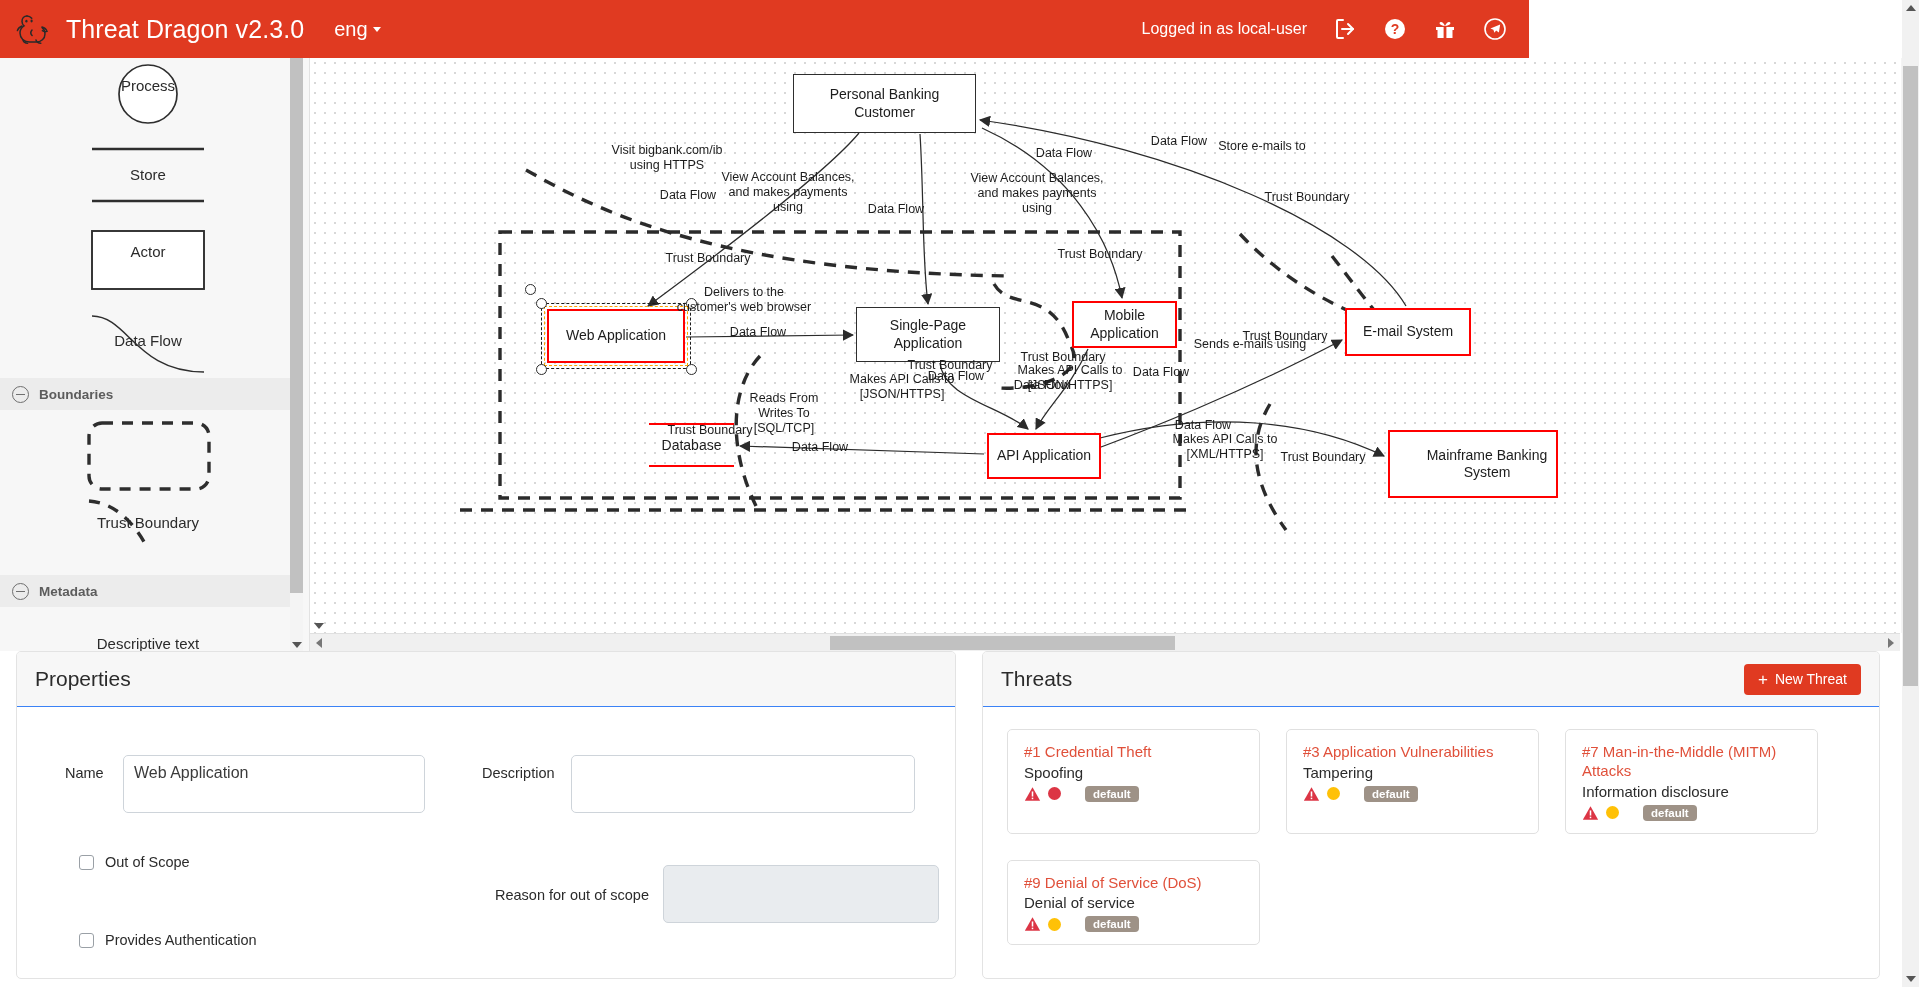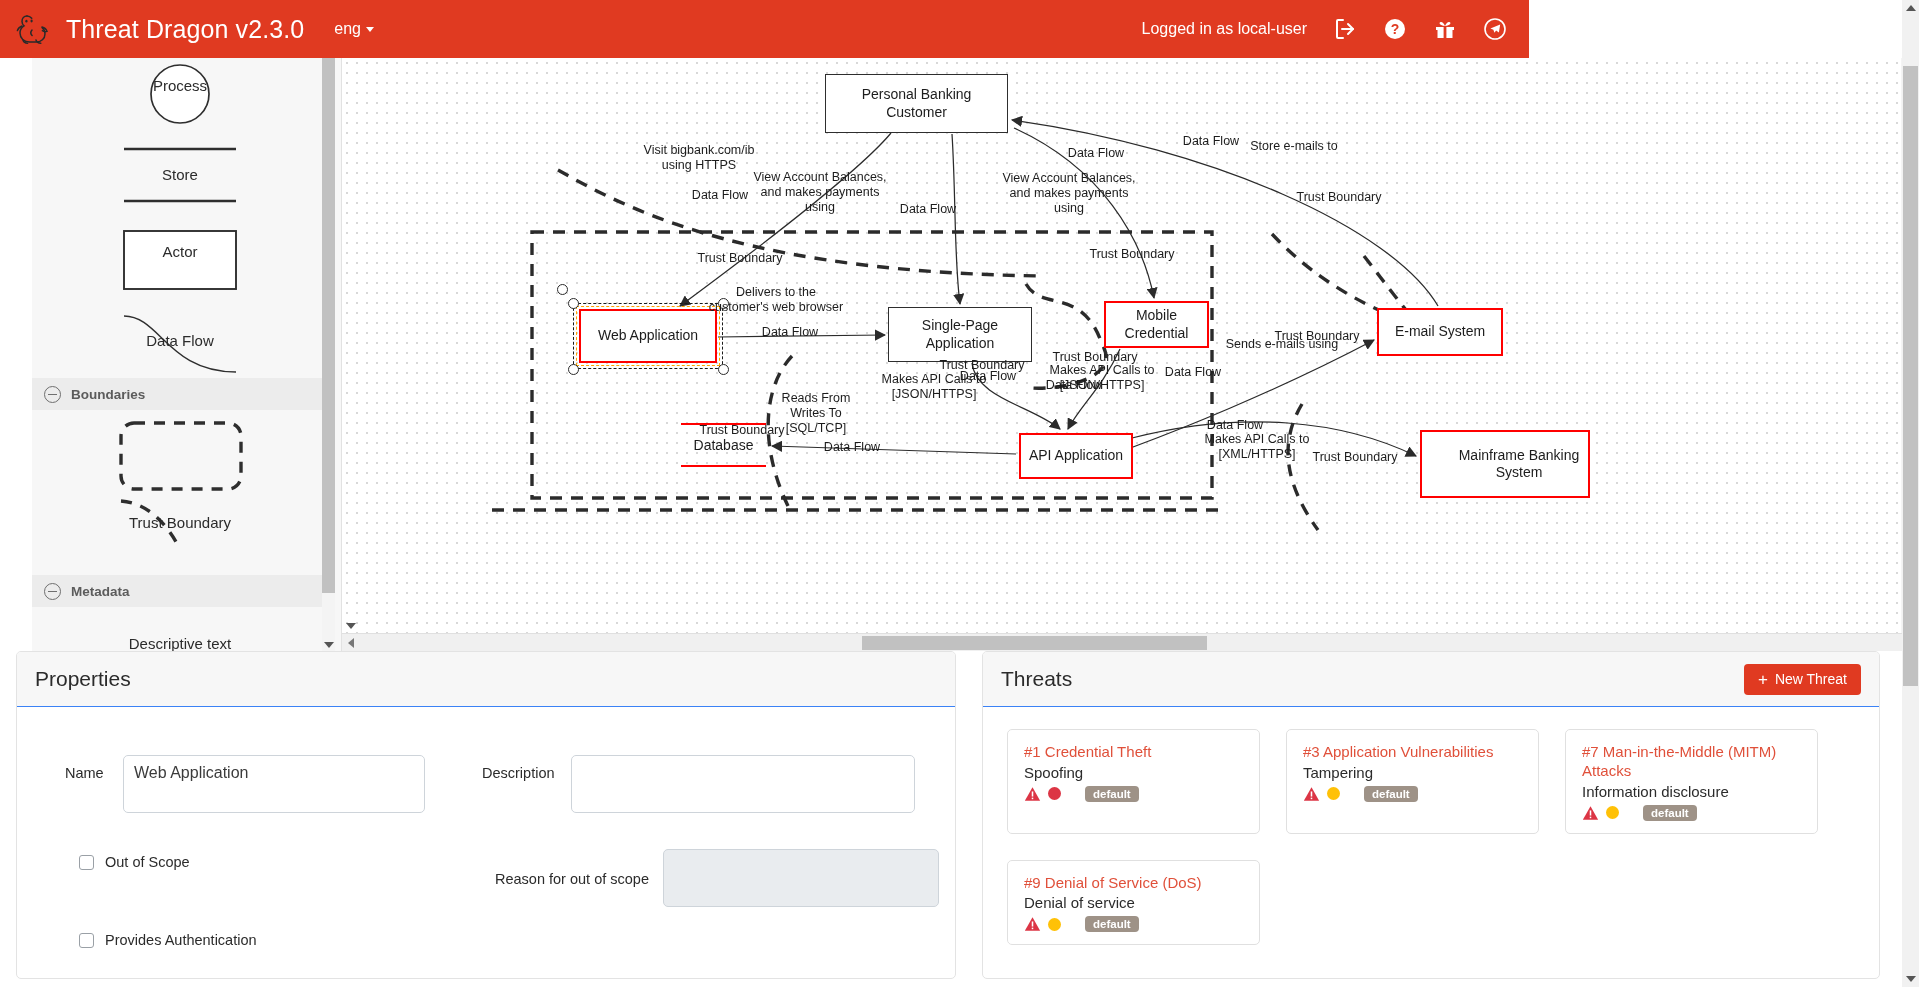--- a/index.html
+++ b/index.html
@@ -20,21 +20,21 @@
     padding: 0 22px 0 10px;
     color: #fff;
   }
   #logo-mark { width: 46px; height: 46px; flex: 0 0 46px; position: relative; }
   #logo-mark svg { position: absolute; left: 0; top: 0; }
   #app-title {
     font-size: 25px; font-weight: 400; color: #fff;
     margin-left: 10px; letter-spacing: .1px; white-space: nowrap;
   }
   #lang-select {
-    margin-left: 30px; font-size: 16px; color: #fff;
+    margin-left: 30px; font-size: 20px; color: #fff;
     display: flex; align-items: center; gap: 5px; cursor: pointer;
   }
   .caret-dn {
     width: 0; height: 0; border-left: 4px solid transparent;
     border-right: 4px solid transparent; border-top: 5px solid #fff;
     display: inline-block;
   }
   #header-right {
     margin-left: auto; display: flex; align-items: center; gap: 26px;
   }
@@ -47,21 +47,20 @@
     width: 1919px; height: 593px;
     display: flex;
     background: #fff;
   }
 
   
   #stencil-pane {
     position: relative; width: 310px; flex: 0 0 310px;
     background: #f7f7f7; height: 593px; overflow: hidden;
     border-right: 1px solid #e2e2e2;
-    margin-left: 32px;
   }
   #stencil-scroll-inner { position: absolute; inset: 0; }
   .stencil-shape-row {
     position: absolute; left: 0; width: 296px;
     display: flex; flex-direction: column; align-items: center;
     justify-content: center;
   }
   .shape-label {
     font-size: 15px; color: #2b2b2b; font-family: "Liberation Sans", sans-serif;
   }
@@ -440,21 +439,21 @@
     <div class="sel-outline2" style="left:234px;top:248px;width:144px;height:60px;"></div>
     <div class="node-box" id="node-web-application" style="left:237px;top:251px;width:138px;height:54px;">Web Application</div>
     <div class="sel-handle" style="left:226px;top:240px;"></div>
     <div class="sel-handle" style="left:376px;top:240px;"></div>
     <div class="sel-handle" style="left:226px;top:306px;"></div>
     <div class="sel-handle" style="left:376px;top:306px;"></div>
     <div class="port-dot" style="left:215px;top:226px;"></div>
 
     <div class="node-box node-plain" style="left:546px;top:249px;width:144px;height:55px;">Single-Page Application</div>
 
-    <div class="node-box node-threat" style="left:762px;top:243px;width:105px;height:47px;">Mobile Credential</div>
+    <div class="node-box node-threat" style="left:762px;top:243px;width:105px;height:47px;">Mobile Application</div>
 
     <div class="node-box node-threat" style="left:1035px;top:250px;width:126px;height:48px;">E-mail System</div>
 
     <div class="node-store" style="left:339px;top:365px;width:85px;height:44px;">Database</div>
 
     <div class="node-box node-threat" style="left:677px;top:375px;width:114px;height:46px;">API Application</div>
 
     <div class="node-box node-threat" style="left:1078px;top:372px;width:170px;height:68px;padding-left:32px;">Mainframe Banking System</div>
 
     <div class="link-label" style="left:357px;top:85px;transform:translateX(-50%);">Visit bigbank.com/ib
@@ -528,21 +527,21 @@
       <div class="field-row" style="left:465px;top:48px;">
         <span class="field-label">Description</span>
         <textarea class="ta" style="width: 344px; height: 58px; margin-left: 16px;"></textarea>
       </div>
 
       <div class="check-row" style="left:62px;top:147px;">
         <span class="chk"></span>
         <span class="chk-label">Out of Scope</span>
       </div>
 
-      <div class="field-row" style="left:478px;top:142px;">
+      <div class="field-row" style="left:478px;top:158px;">
         <span class="field-label" style="padding-top:22px;">Reason for out of scope</span>
         <textarea class="ta ta-disabled" disabled="" style="width: 276px; height: 58px; margin-left: 14px;"></textarea>
       </div>
 
       <div class="check-row" style="left:62px;top:225px;">
         <span class="chk"></span>
         <span class="chk-label">Provides Authentication</span>
       </div>
 
     </div>

